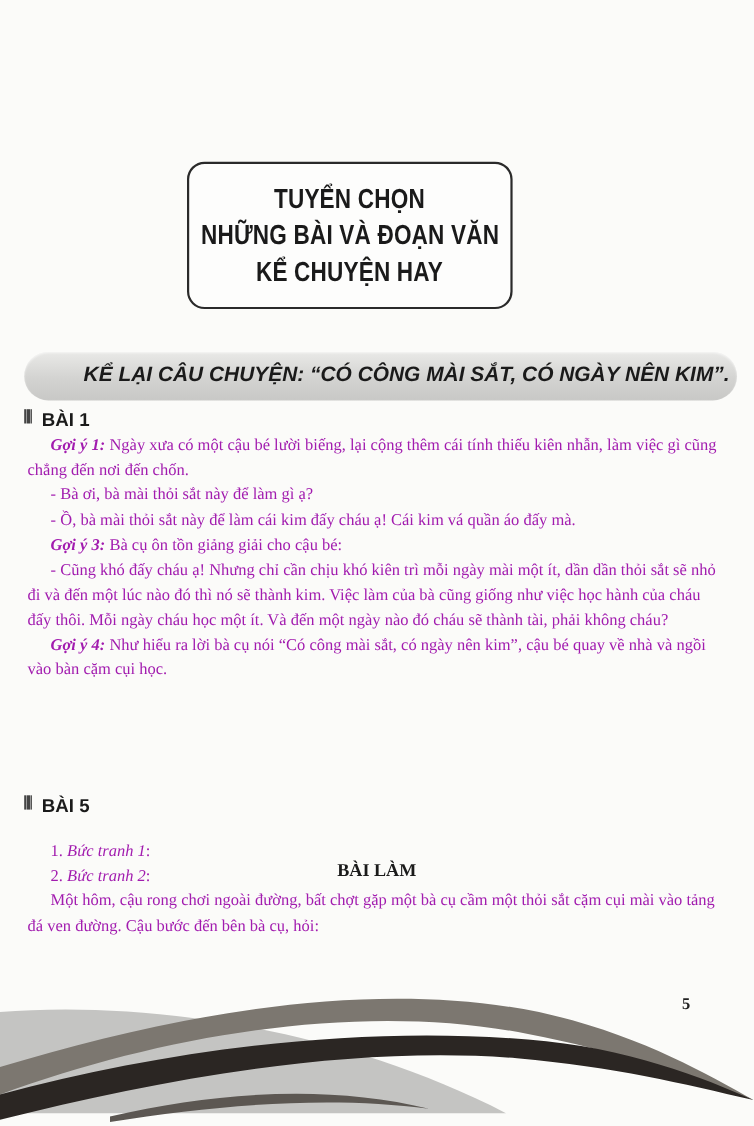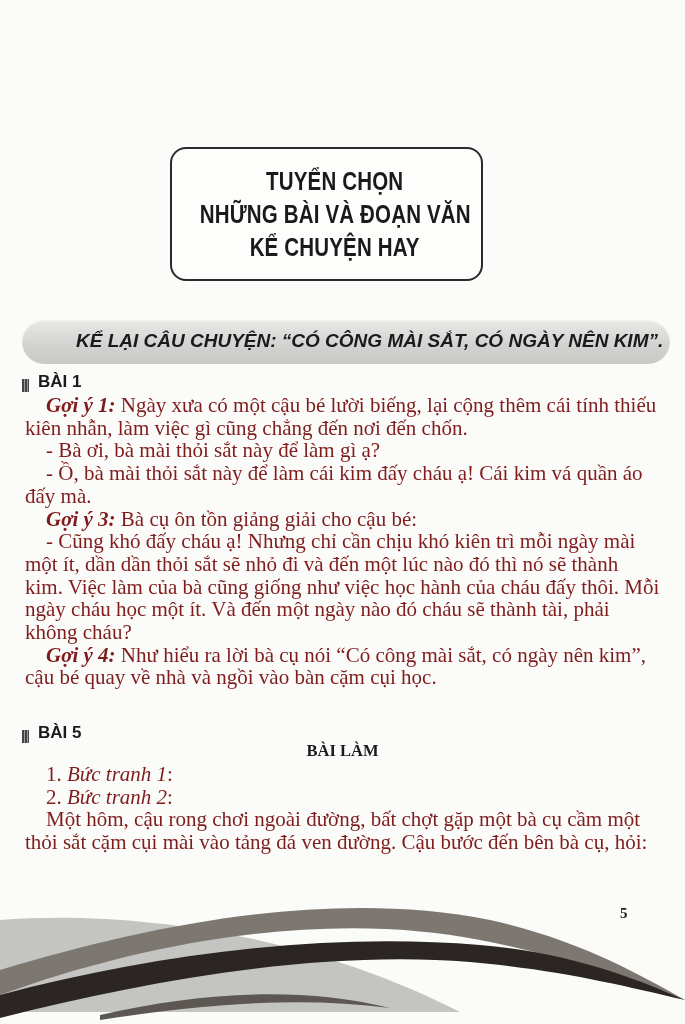--- a/index.html
+++ b/index.html
@@ -5,21 +5,21 @@
   html, body { margin:0; padding:0; }
   body {
     width:685px; height:1024px; overflow:hidden; position:relative;
     background:#fbfbf9;
     font-family:"Liberation Serif", "DejaVu Serif", serif;
     color:#1c1c1c;
   }
   .title-box {
     position:absolute; left:170px; top:147px; width:292px; height:130px;
     border:2px solid #2a2a2a; border-radius:16px; background:#fdfdfc;
-    display:flex; flex-direction:column; align-items:center; justify-content:center;padding-left:17px;
+    display:flex; flex-direction:column; align-items:center; justify-content:center;
   }
   .title-line {
     font-family:"Liberation Sans", "DejaVu Sans", sans-serif;
     font-weight:bold; font-size:25px; line-height:33px; color:#1a1a1a;
     transform:scaleX(0.82); white-space:nowrap; letter-spacing:0.2px;
   }
   .banner {
     position:absolute; left:22px; top:320px; width:648px; height:44px;
     border-radius:22px;
     background:linear-gradient(180deg,#e9e9e7 0%,#d3d3d1 55%,#c8c8c6 100%);
@@ -27,36 +27,36 @@
   }
   .banner-text {
     position:absolute; left:22px; top:10px; white-space:nowrap;
     font-family:"Liberation Sans", "DejaVu Sans", sans-serif;
     font-weight:bold; font-style:italic; font-size:19px; color:#1a1a1a;margin-left:32px;
   }
   .section-head {
     position:absolute; left:22px;
     font-family:"Liberation Sans", "DejaVu Sans", sans-serif;
     font-weight:bold; font-size:17px; color:#1a1a1a;
-    display:flex; align-items:flex-end;
+    display:flex; align-items:flex-start;
   }
   .marker {
     display:inline-block; width:7px; height:13px; margin-right:9px;
     background:repeating-linear-gradient(90deg,#444 0 2px,#9a9a9a 2px 3px);
   }
   .body-text {
     position:absolute; left:25px; width:636px;
-    font-size:21px; line-height:22.7px; color:#7f1d1d;
+    font-size:15px; line-height:22.7px; color:#a21caf;
   }
   .body-text p { margin:0; }
   .ind { text-indent:21px; }
   .hint { font-style:italic; font-weight:bold; }
   .center-head {
     position:absolute; left:0; width:685px; text-align:center;
-    font-weight:bold; font-size:16.5px; color:#1a1a1a;
+    font-weight:bold; font-size:16.5px; color:#1a1a1a;margin-top:40px;
   }
   .page-num {
     position:absolute; left:620px; top:905px; font-size:15px; font-weight:bold; color:#222;
   }
   .swoosh { position:absolute; left:0; top:900px; width:685px; height:124px; }
 </style>
 </head>
 <body>
 
 <div class="title-box">

